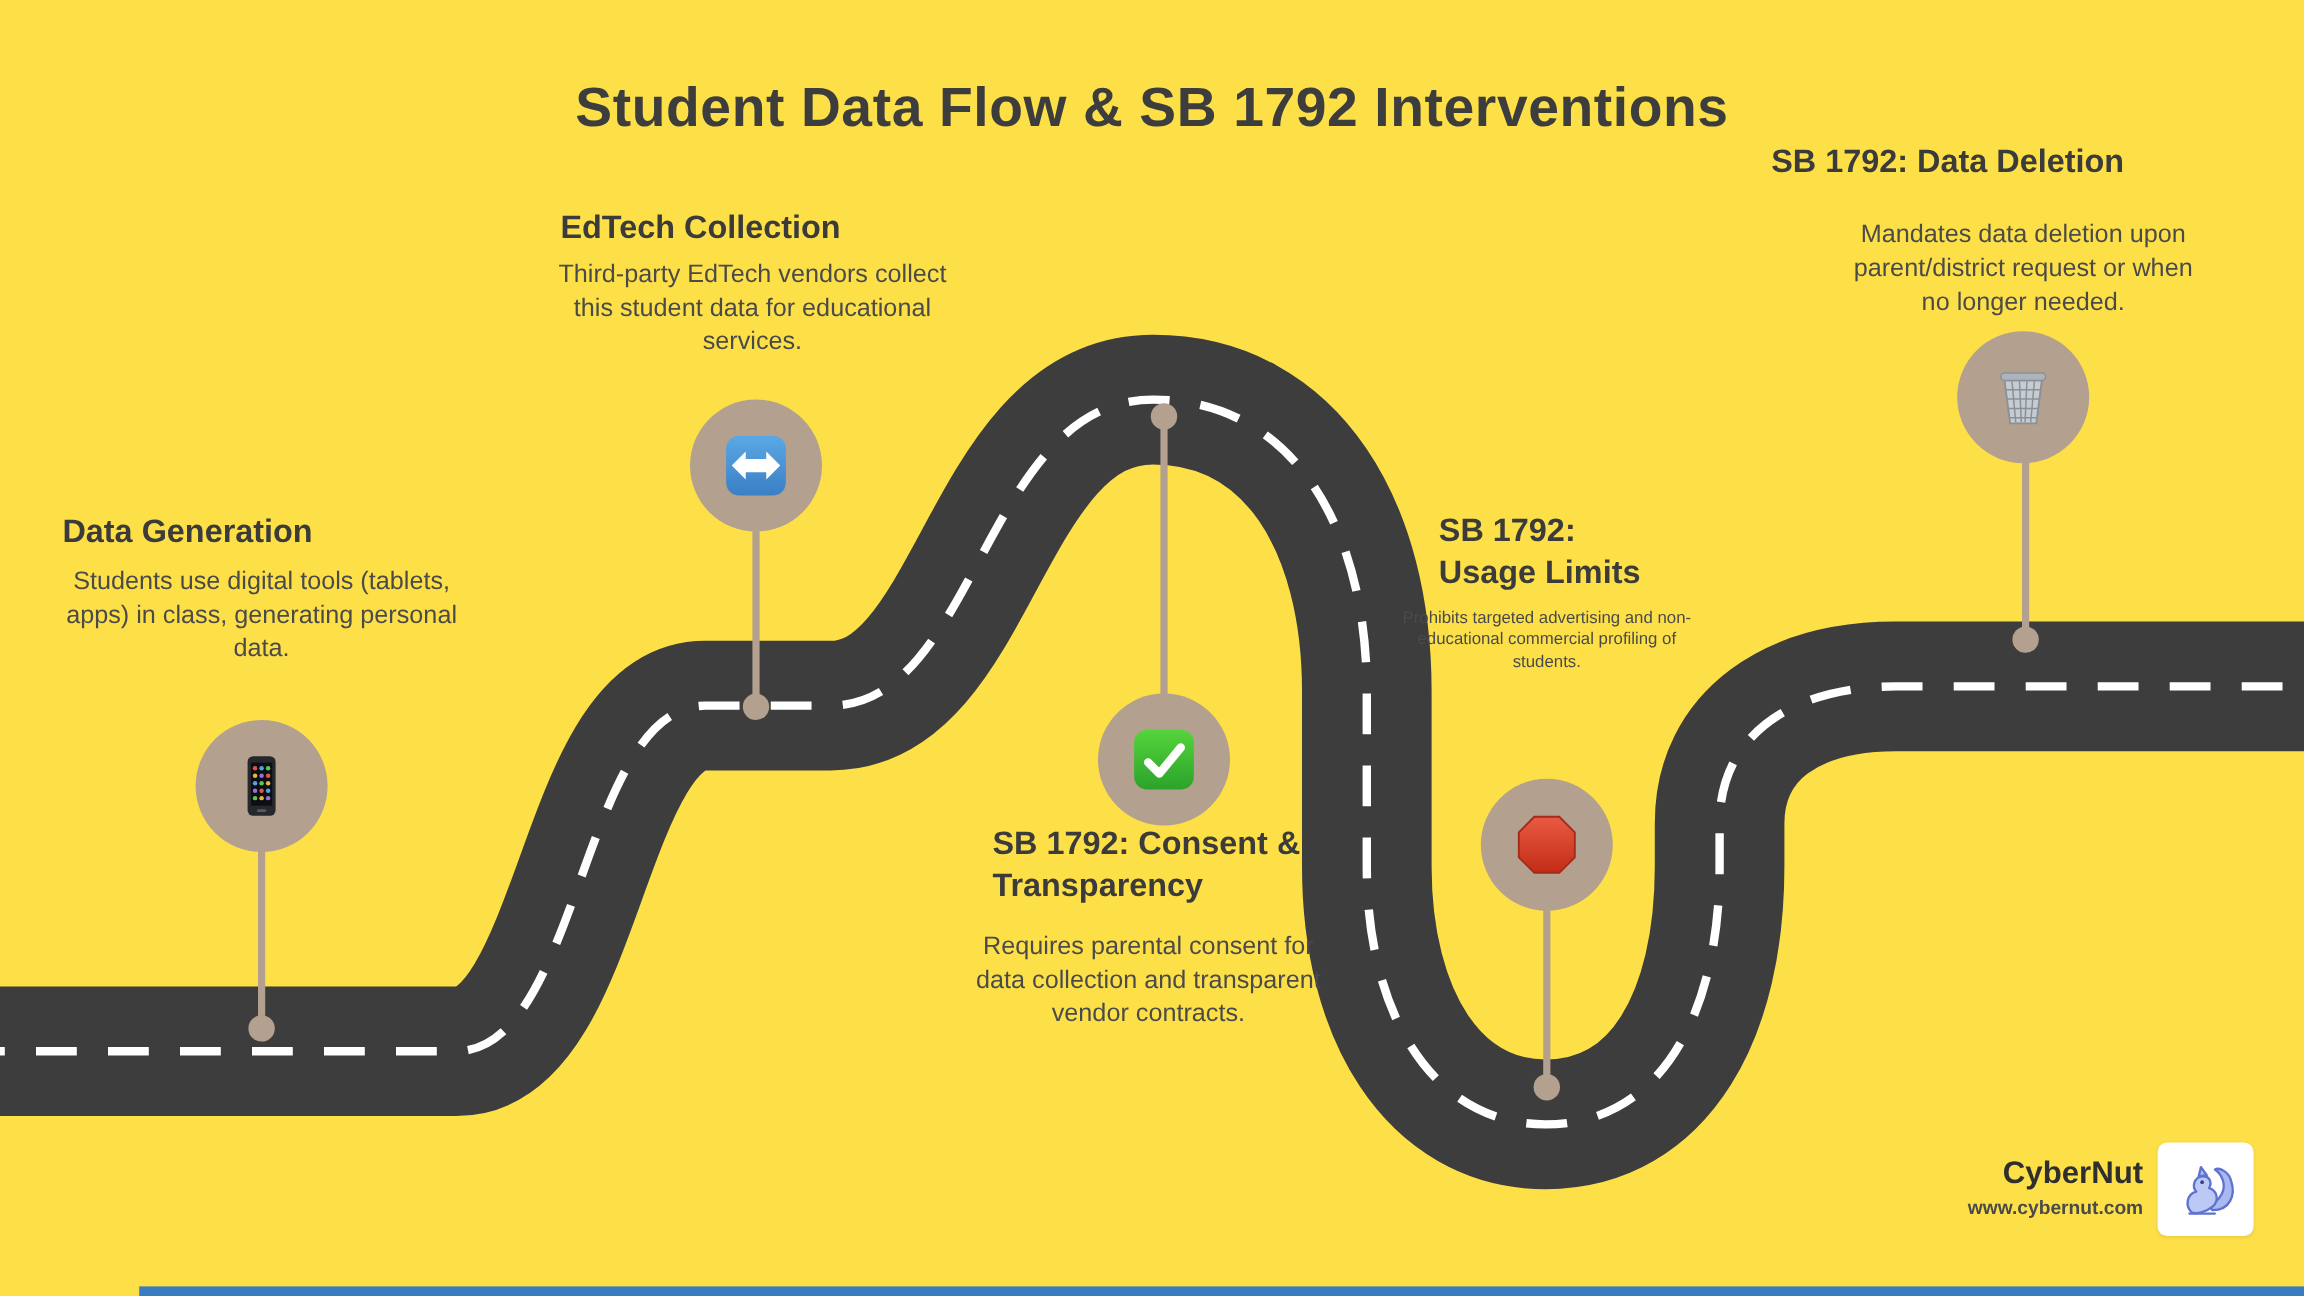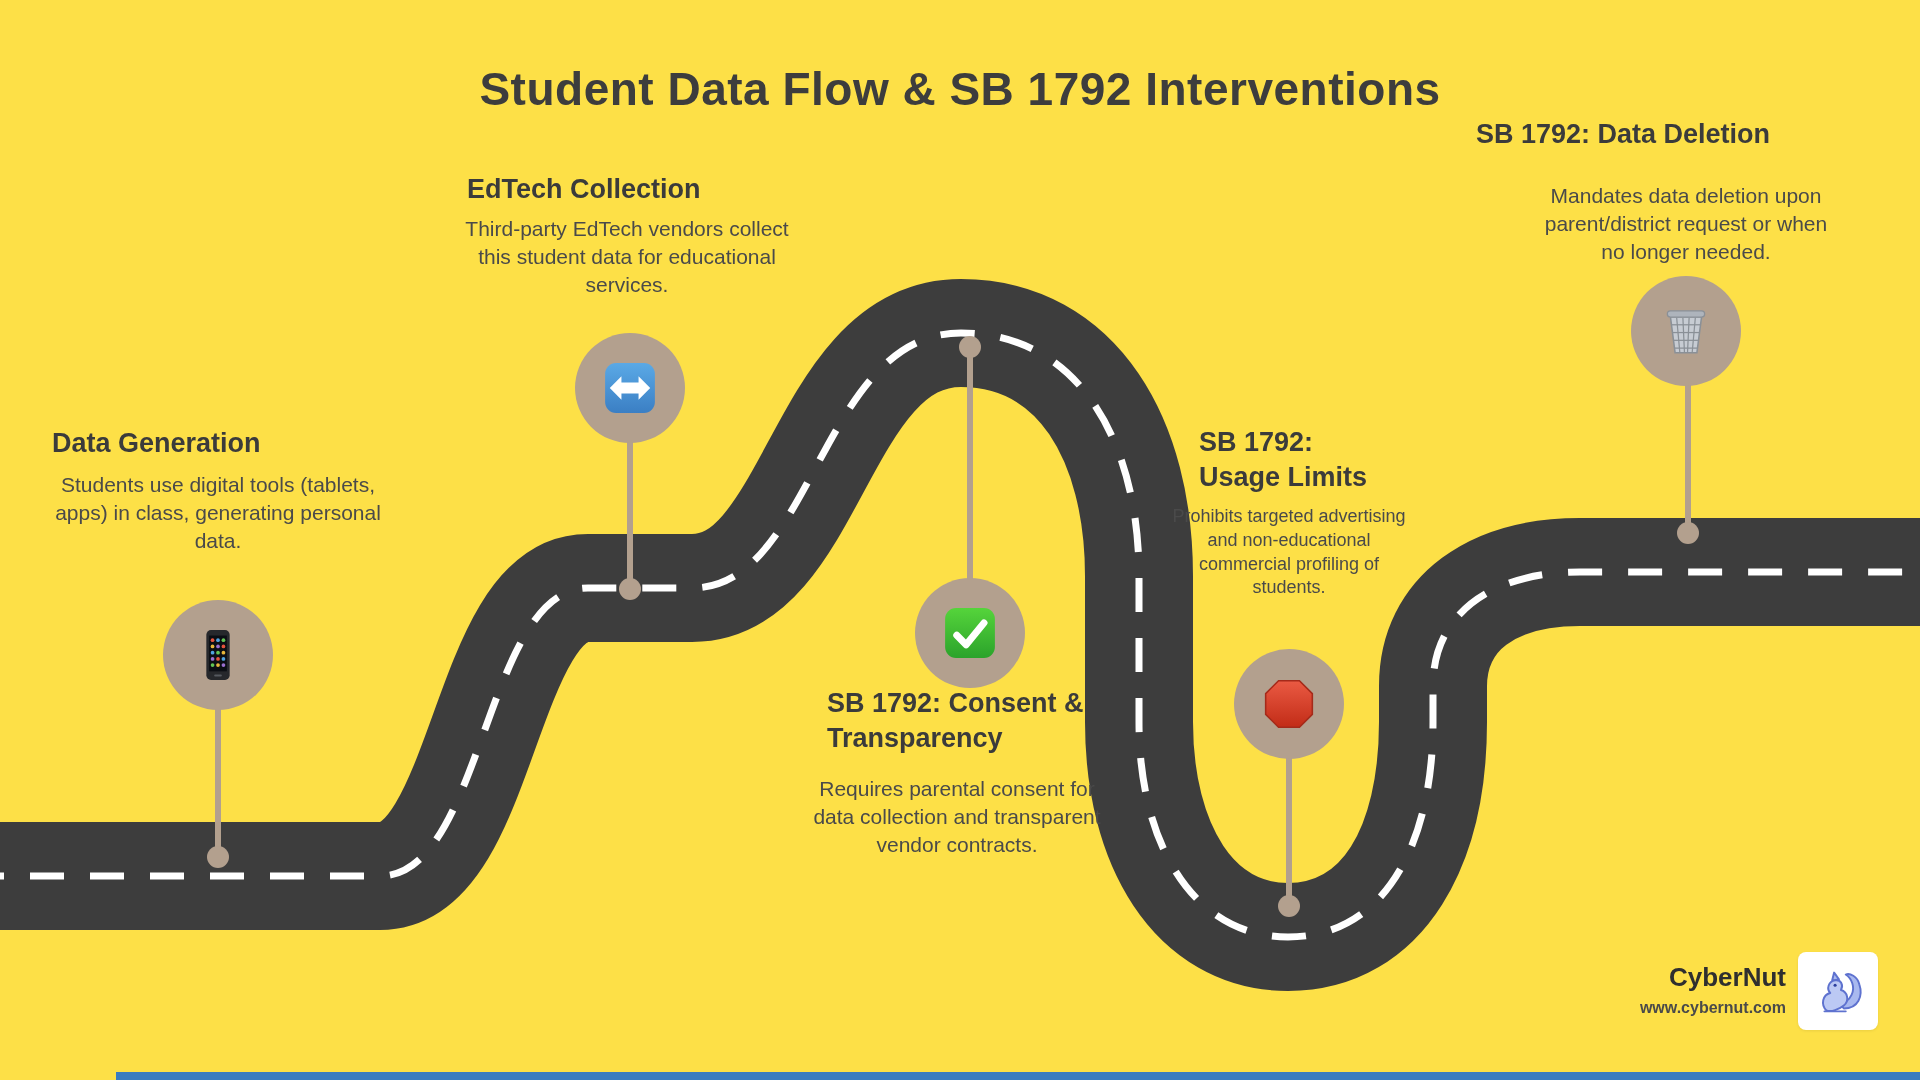--- a/index.html
+++ b/index.html
@@ -17,21 +17,21 @@
   svg.road-layer { position:absolute; left:0; top:0; }
   .ms-heading {
     position:absolute; transform:translateX(-50%);
     text-align:left; font-weight:bold; font-size:27px;
     color:#3b3b3b; line-height:1.3;
   }
   .ms-body {
     position:absolute; transform:translateX(-50%);
     text-align:center; font-size:21px; color:#4a4a4a; line-height:1.33;
   }
-  .ms-body.small { font-size:18px; line-height:1.32; }
+  .ms-body.small { font-size:14px; line-height:1.32; }
   .ms-circle {
     position:absolute; width:110px; height:110px; border-radius:50%;
     background:#b3a08e; display:flex; align-items:center; justify-content:center;
   }
   .footer-brand {
     position:absolute; right:134px; top:962px; text-align:right;
   }
   .footer-brand .brand { font-size:26px; font-weight:bold; color:#2f2f2f; }
   .footer-brand .url { font-size:16px; color:#4a4a4a; margin-top:6px;font-weight:bold; }
   .logo-card {

